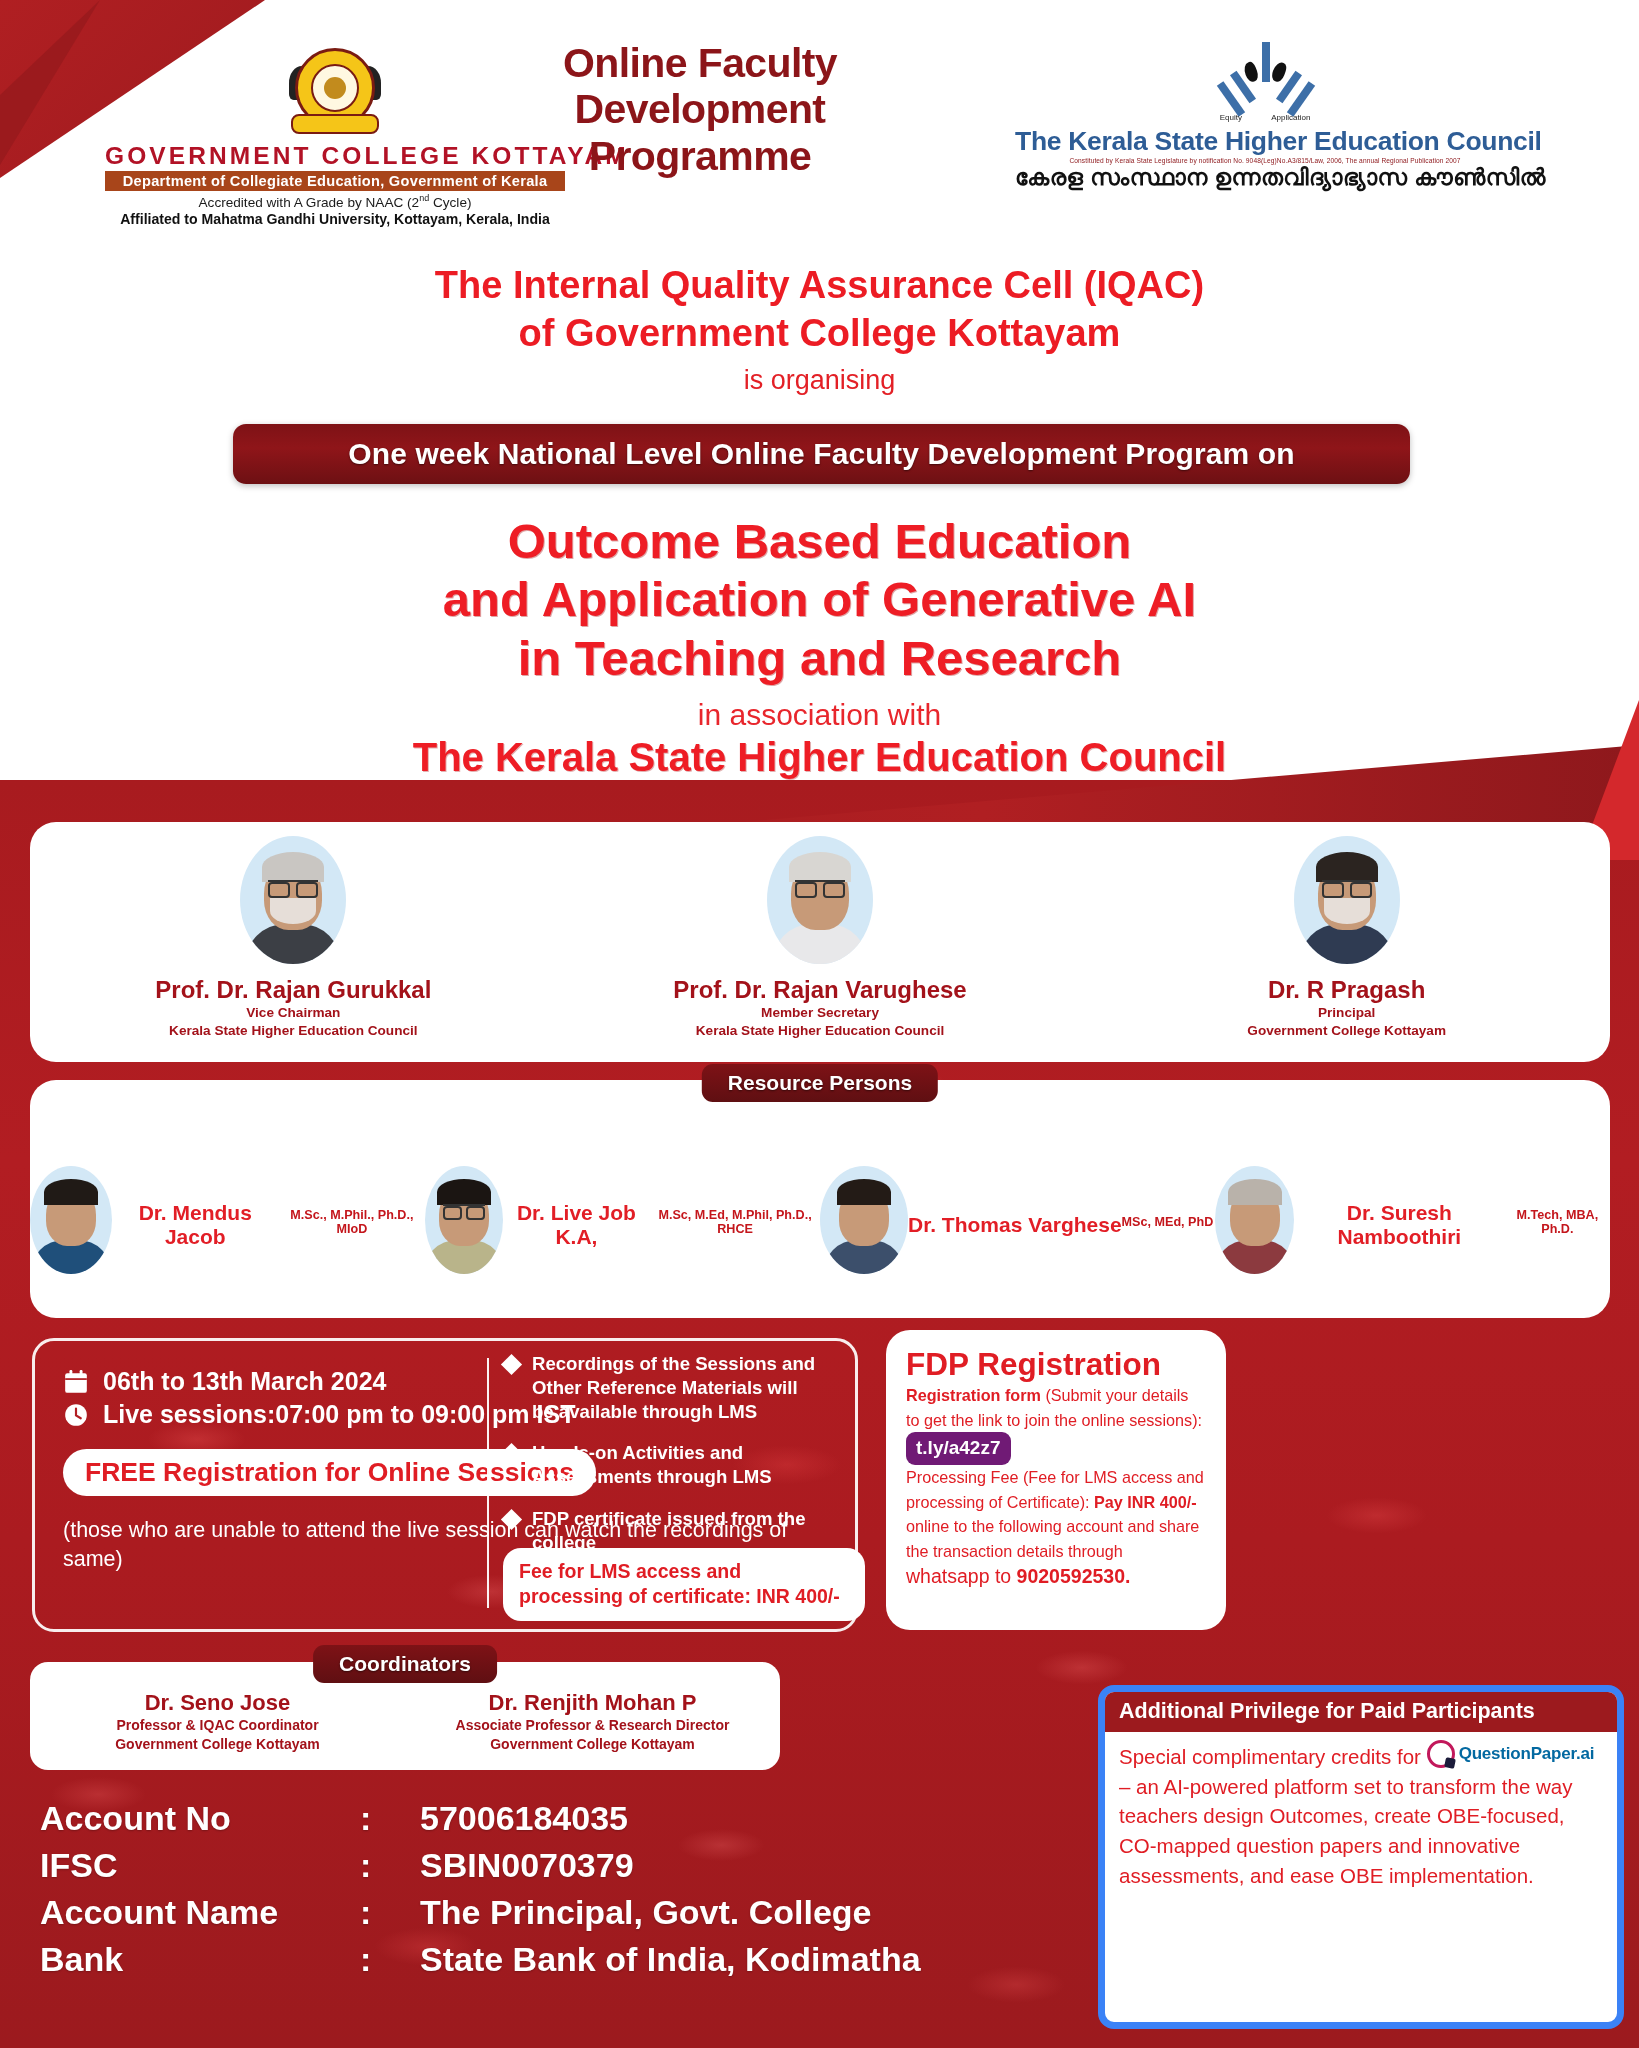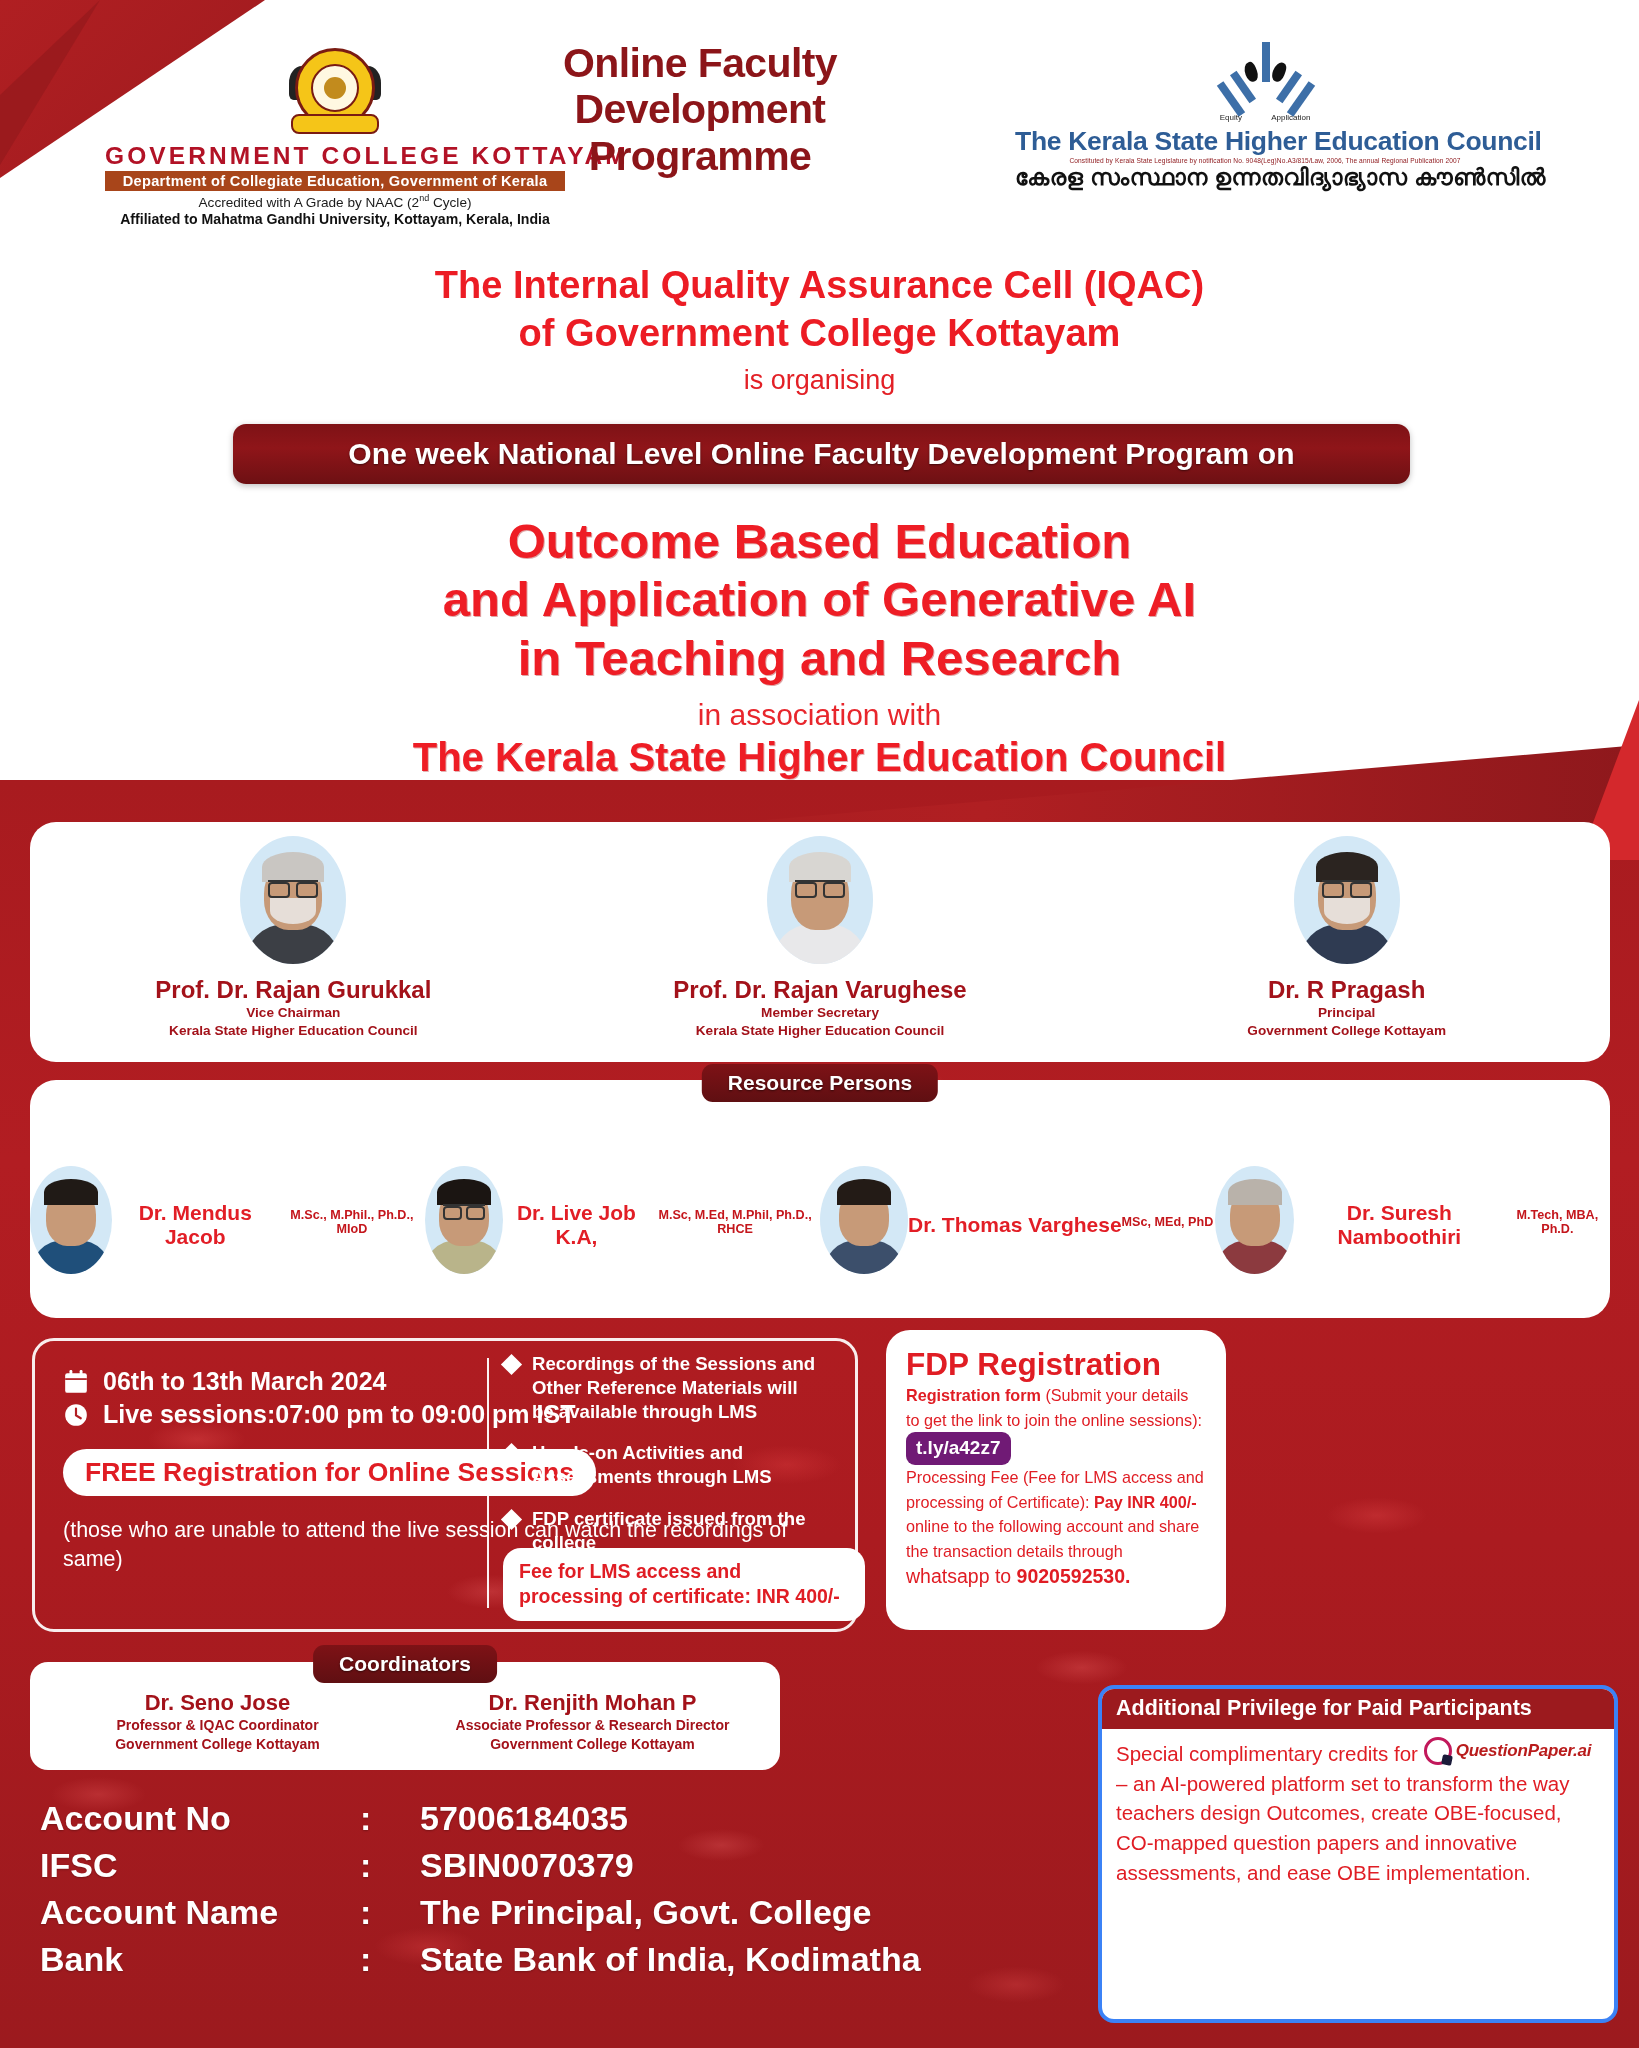--- a/index.html
+++ b/index.html
@@ -218,31 +218,31 @@
   .bank{position:absolute;left:40px;top:1795px;color:#fff;}
   .bank table{border-collapse:collapse;}
   .bank td{font-size:34px;font-weight:800;padding:4px 0;vertical-align:top;
     text-shadow:0 1px 2px rgba(0,0,0,.25);}
   .bank td.k{width:320px;}
   .bank td.c{width:60px;}
 
   
   .priv{
     position:absolute;left:1098px;top:1685px;width:512px;height:330px;
-    border:4px solid #3b82f6;border-radius:16px;background:#ffffff;overflow:hidden;
+    border:7px solid #3b82f6;border-radius:16px;background:#ffffff;overflow:hidden;
   }
   .priv-hd{background:#9c1a1e;color:#fff;font-size:21.5px;font-weight:800;
     padding:7px 10px 8px 14px;}
   .priv-bd{padding:8px 14px;color:#e01d24;font-size:20.5px;line-height:1.45;}
   .qp{display:inline-flex;align-items:center;gap:4px;vertical-align:-4px;}
   .qp-mark{width:22px;height:22px;border-radius:50%;border:3px solid #c2185b;
     position:relative;display:inline-block;}
   .qp-mark:after{content:"";position:absolute;right:-3px;bottom:-3px;width:10px;height:10px;
     border-radius:2px;background:#1b1b3a;transform:rotate(12deg);}
-  .qp-txt{font-size:17px;font-weight:800;color:#b91c1c;letter-spacing:-.2px;font-style:italic;}
+  .qp-txt{font-size:17px;font-weight:800;color:#0369a1;letter-spacing:-.2px;}
 </style>
 </head>
 <body>
 
 <div id="poster">
 
   <div class="bg-white-top"></div>
   <div class="bg-red"></div>
   <div class="band-diag"></div>
   <div class="band-diag2"></div>

